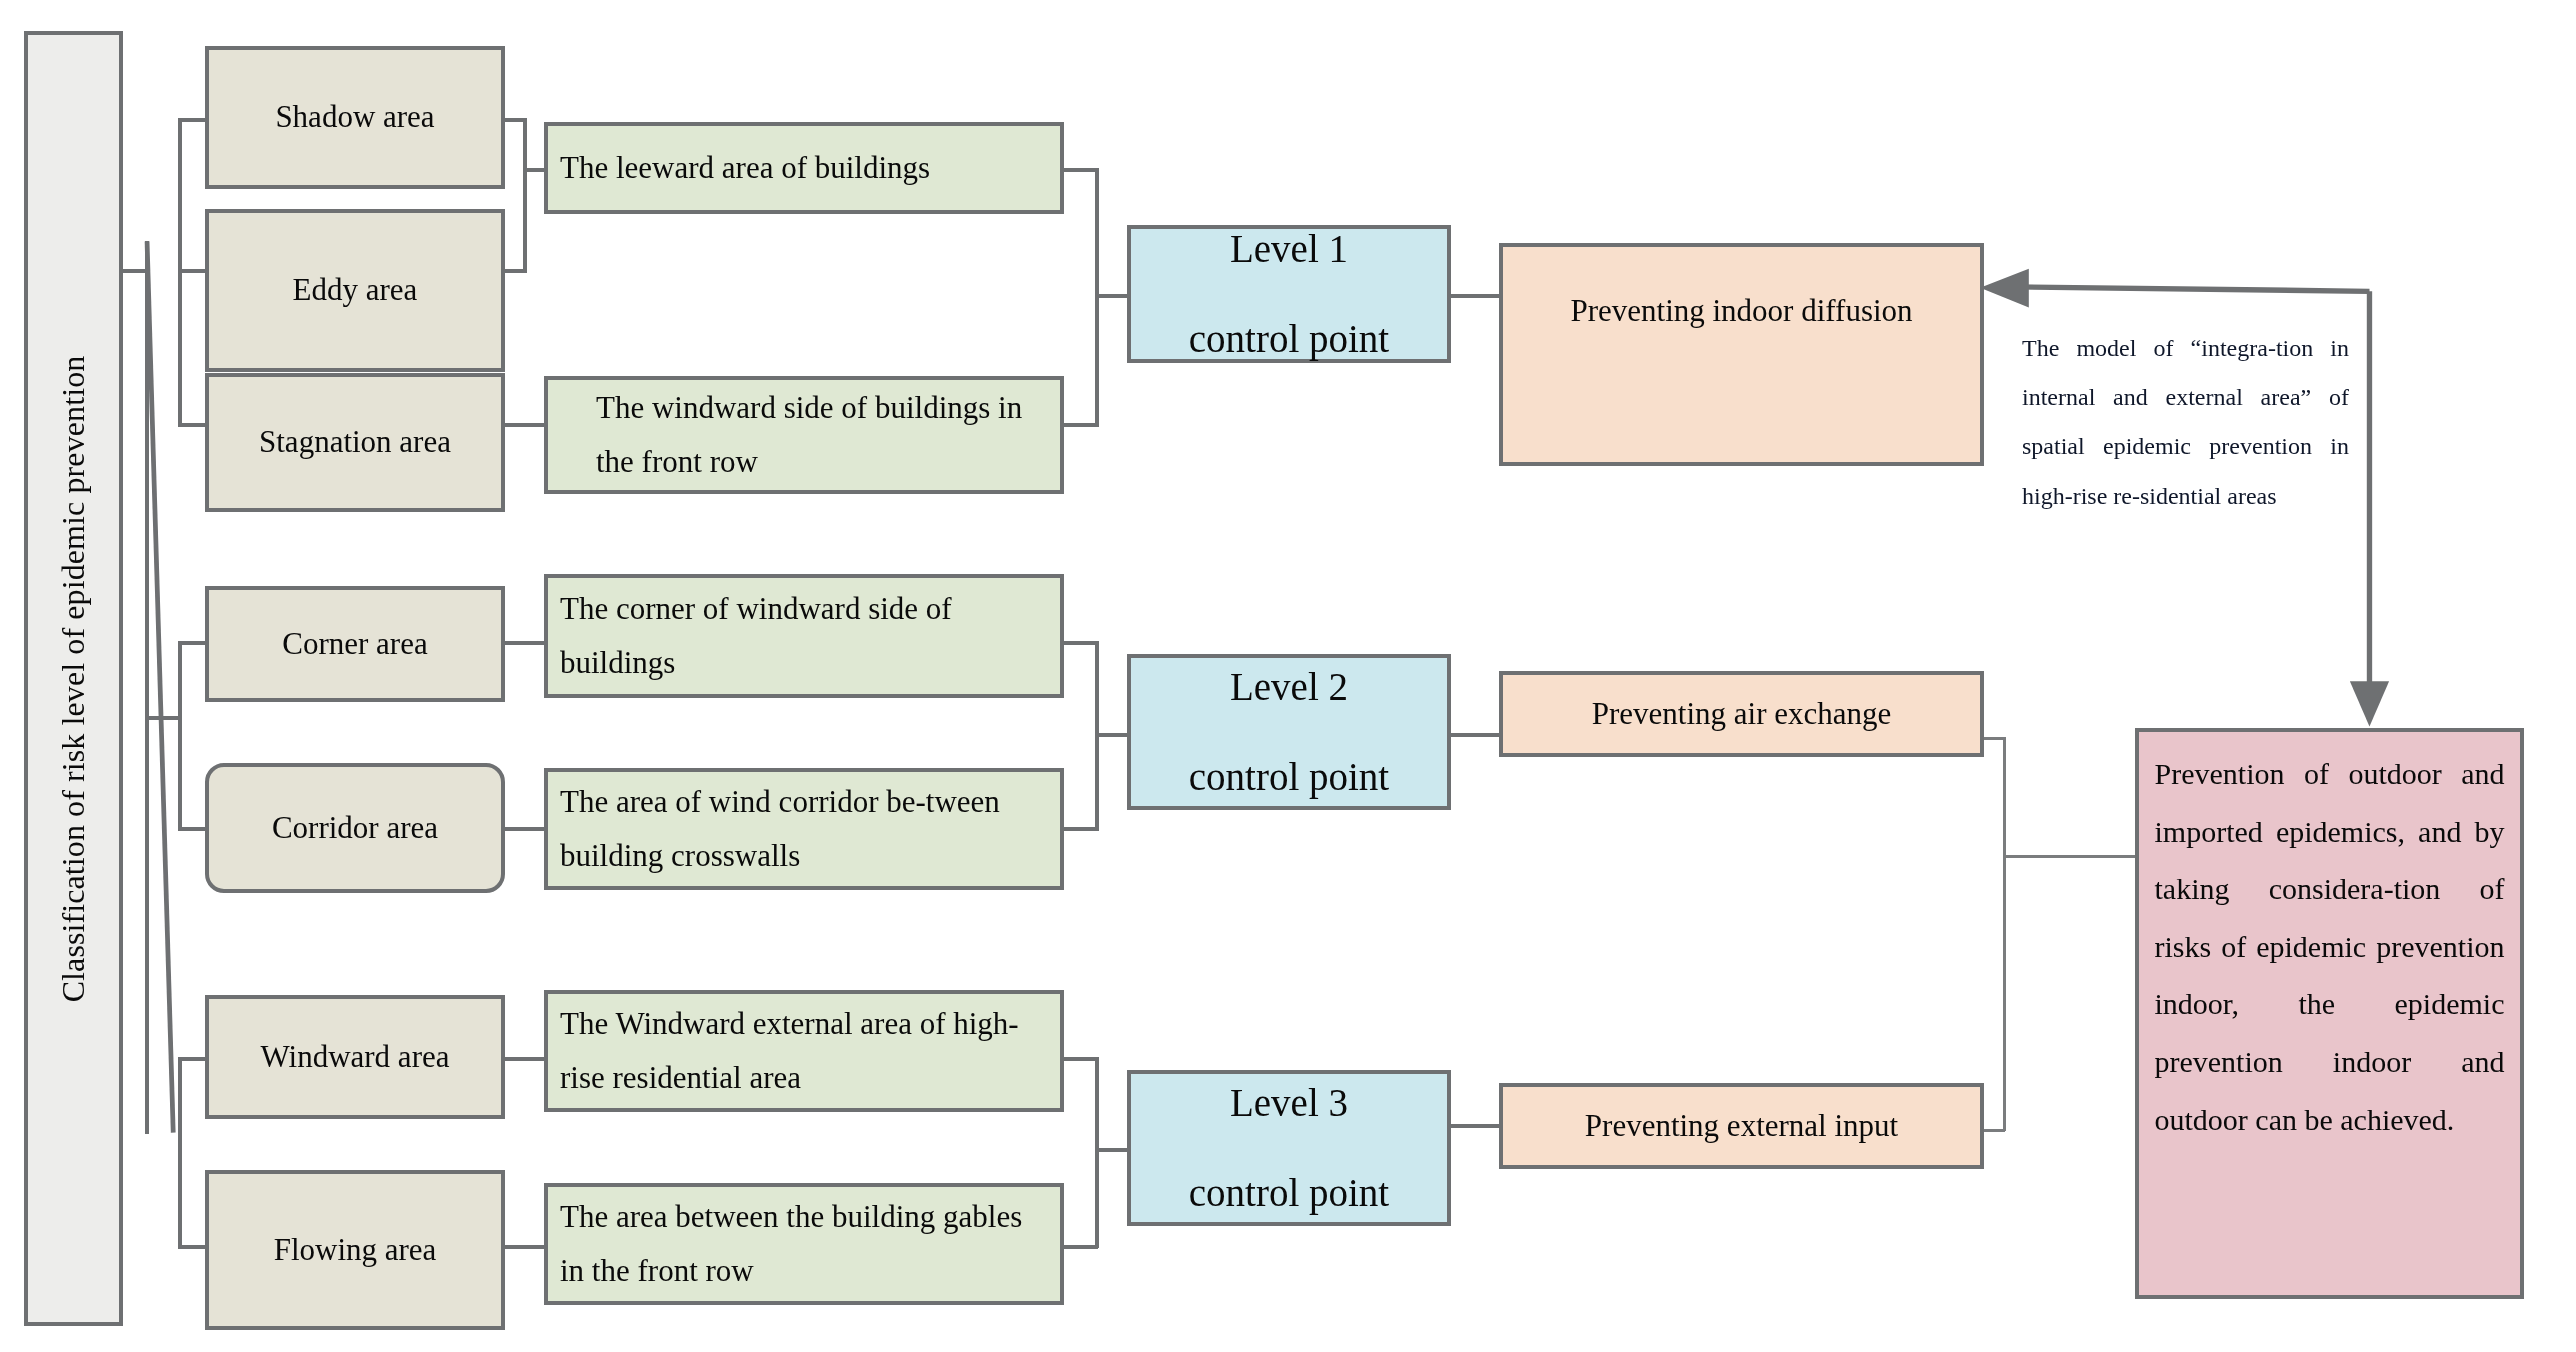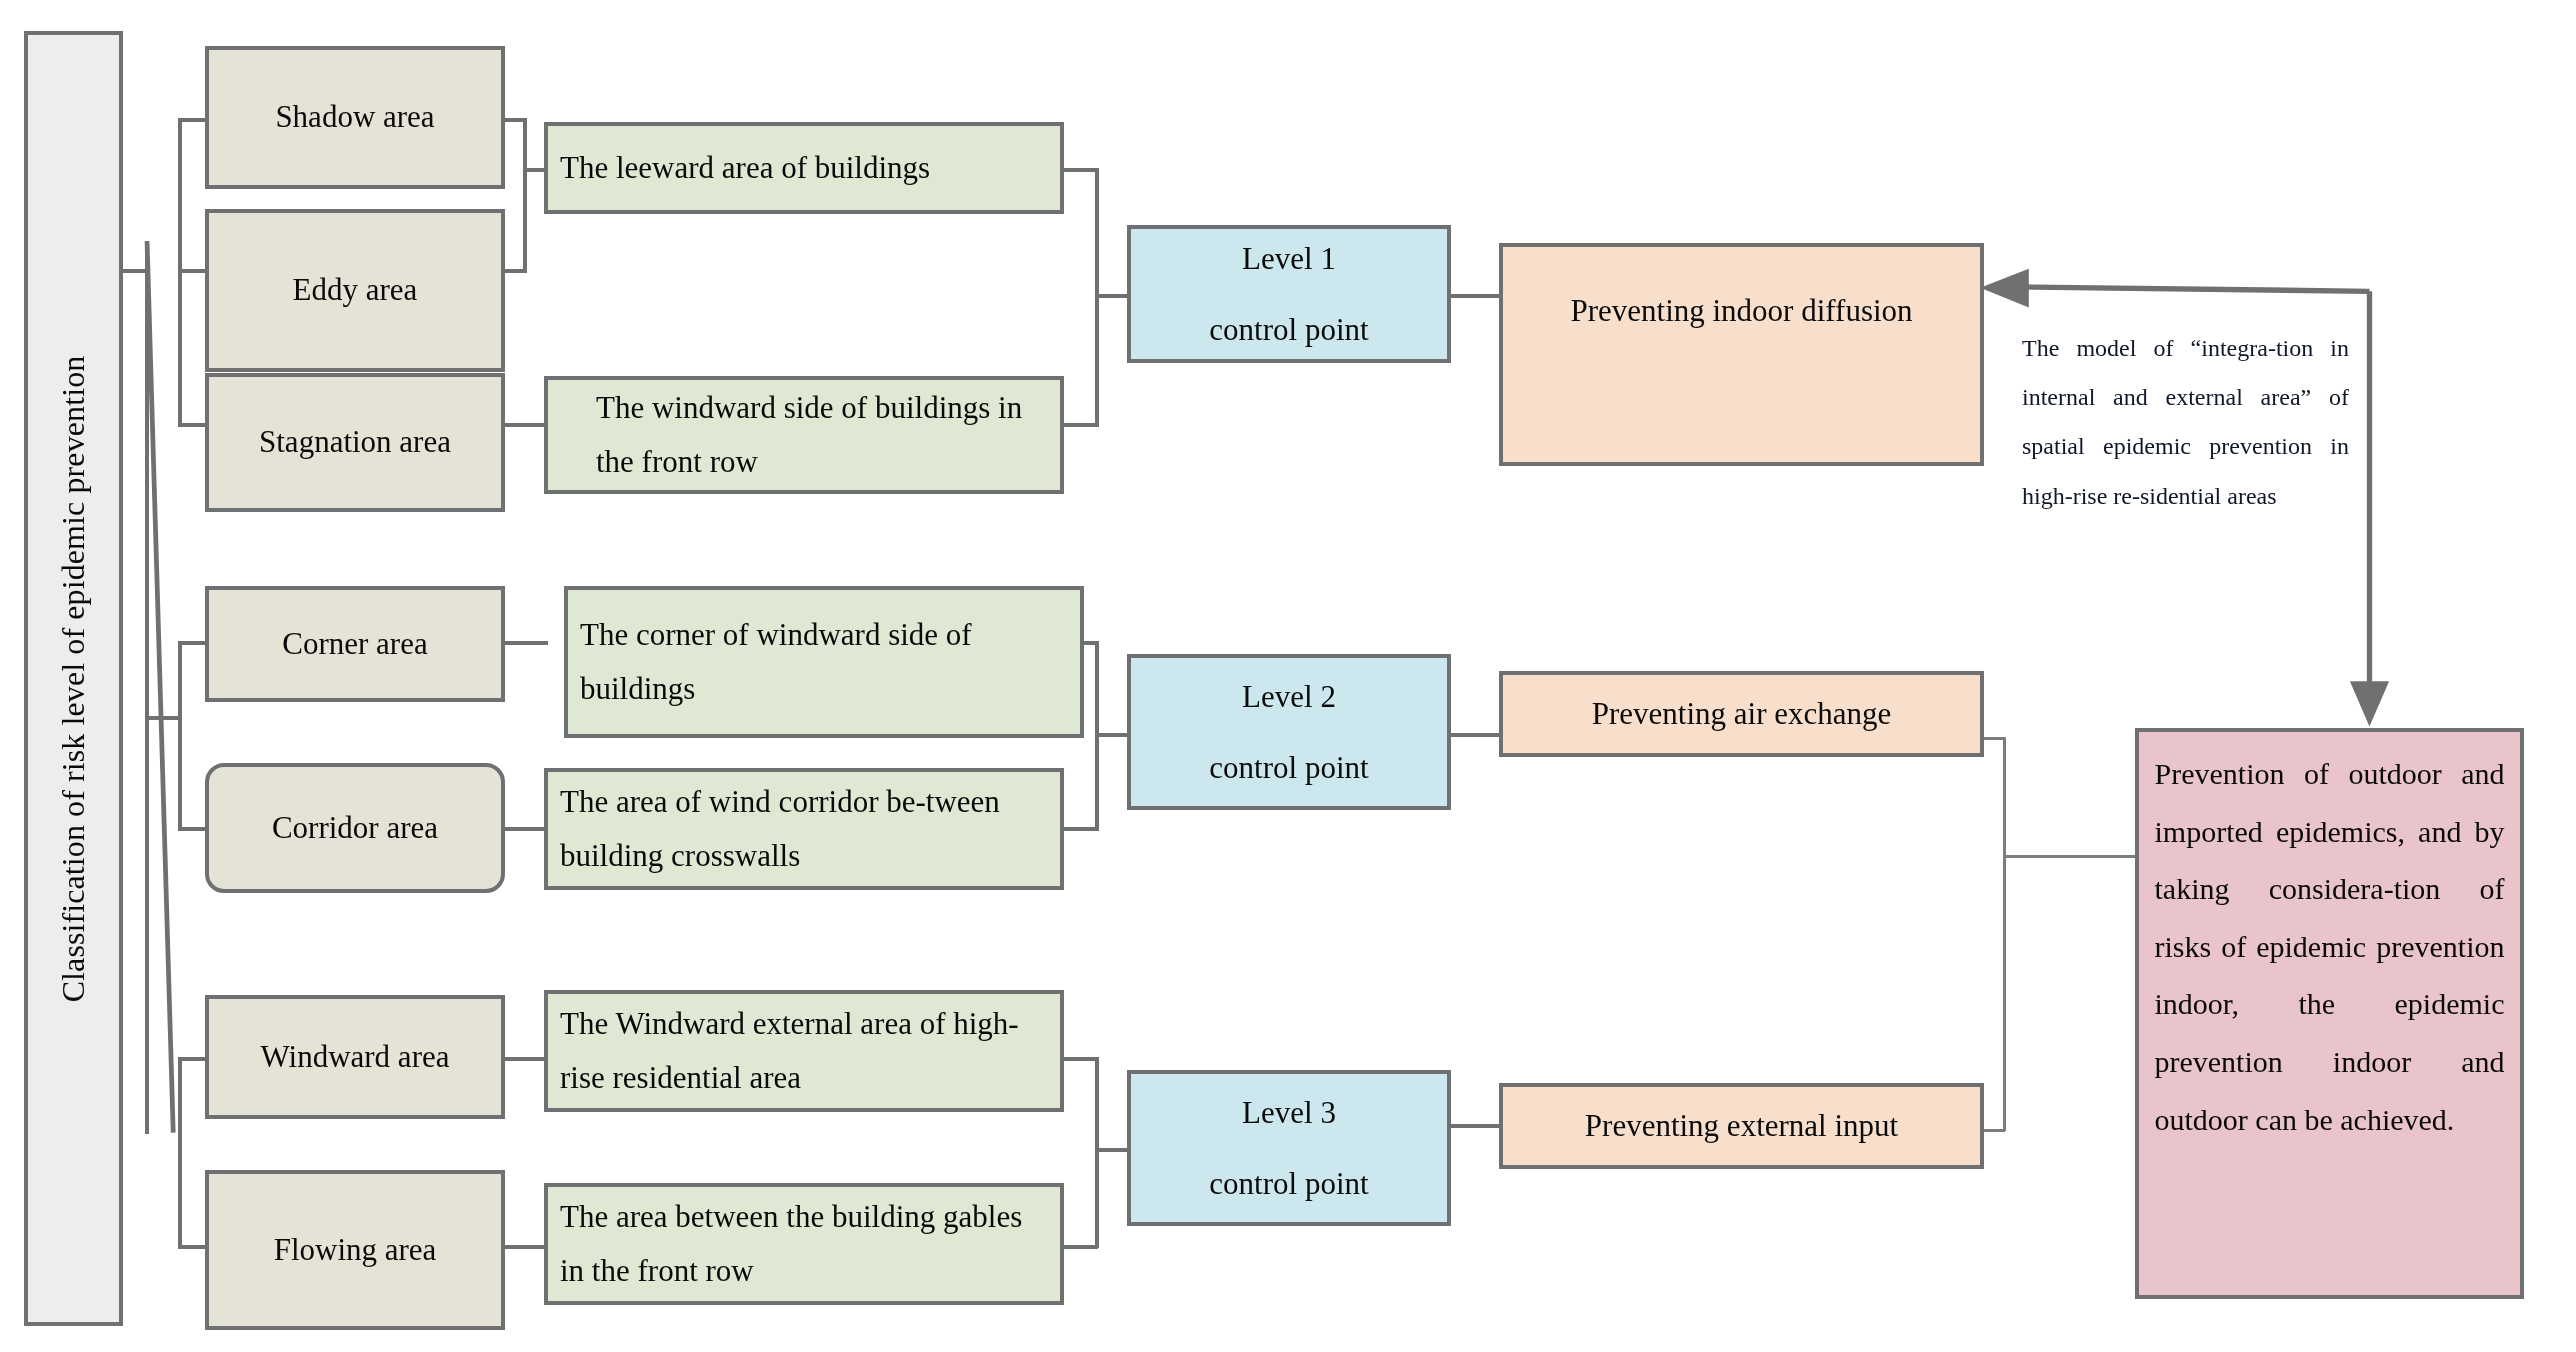--- a/index.html
+++ b/index.html
@@ -46,21 +46,21 @@
     padding:0 12px;
     font-size:31px;
   }
   .green .inner{width:100%;}
   
   .blue{
     background:#cce8ee;
     left:1127px;width:324px;
     justify-content:center;
     text-align:center;
-    font-size:31px;
+    font-size:39px;
   }
   .blue .inner{width:100%;line-height:2.3;}
   
   .orange{
     background:#f8dfcc;
     left:1499px;width:485px;
     justify-content:center;
     text-align:center;
     font-size:31px;
   }
@@ -198,21 +198,21 @@
     <span>Preventing indoor diffusion</span>
   </div>
 
   <div class="box beige" style="top:586px;height:116px;">
     <span>Corner area</span>
   </div>
   <div class="box beige" style="top:763px;height:130px;border-radius:19px;">
     <span>Corridor area</span>
   </div>
 
-  <div class="box green" style="top:586px;height:152px;margin-left:20px;">
+  <div class="box green" style="top:574px;height:124px;">
     <span class="inner">The corner of windward side of buildings</span>
   </div>
   <div class="box green" style="top:768px;height:122px;">
     <span class="inner">The area of wind corridor be-tween building crosswalls</span>
   </div>
 
   <div class="box blue" style="top:654px;height:156px;">
     <span class="inner">
       <span>Level 2</span><br>
       <span>control point</span>

